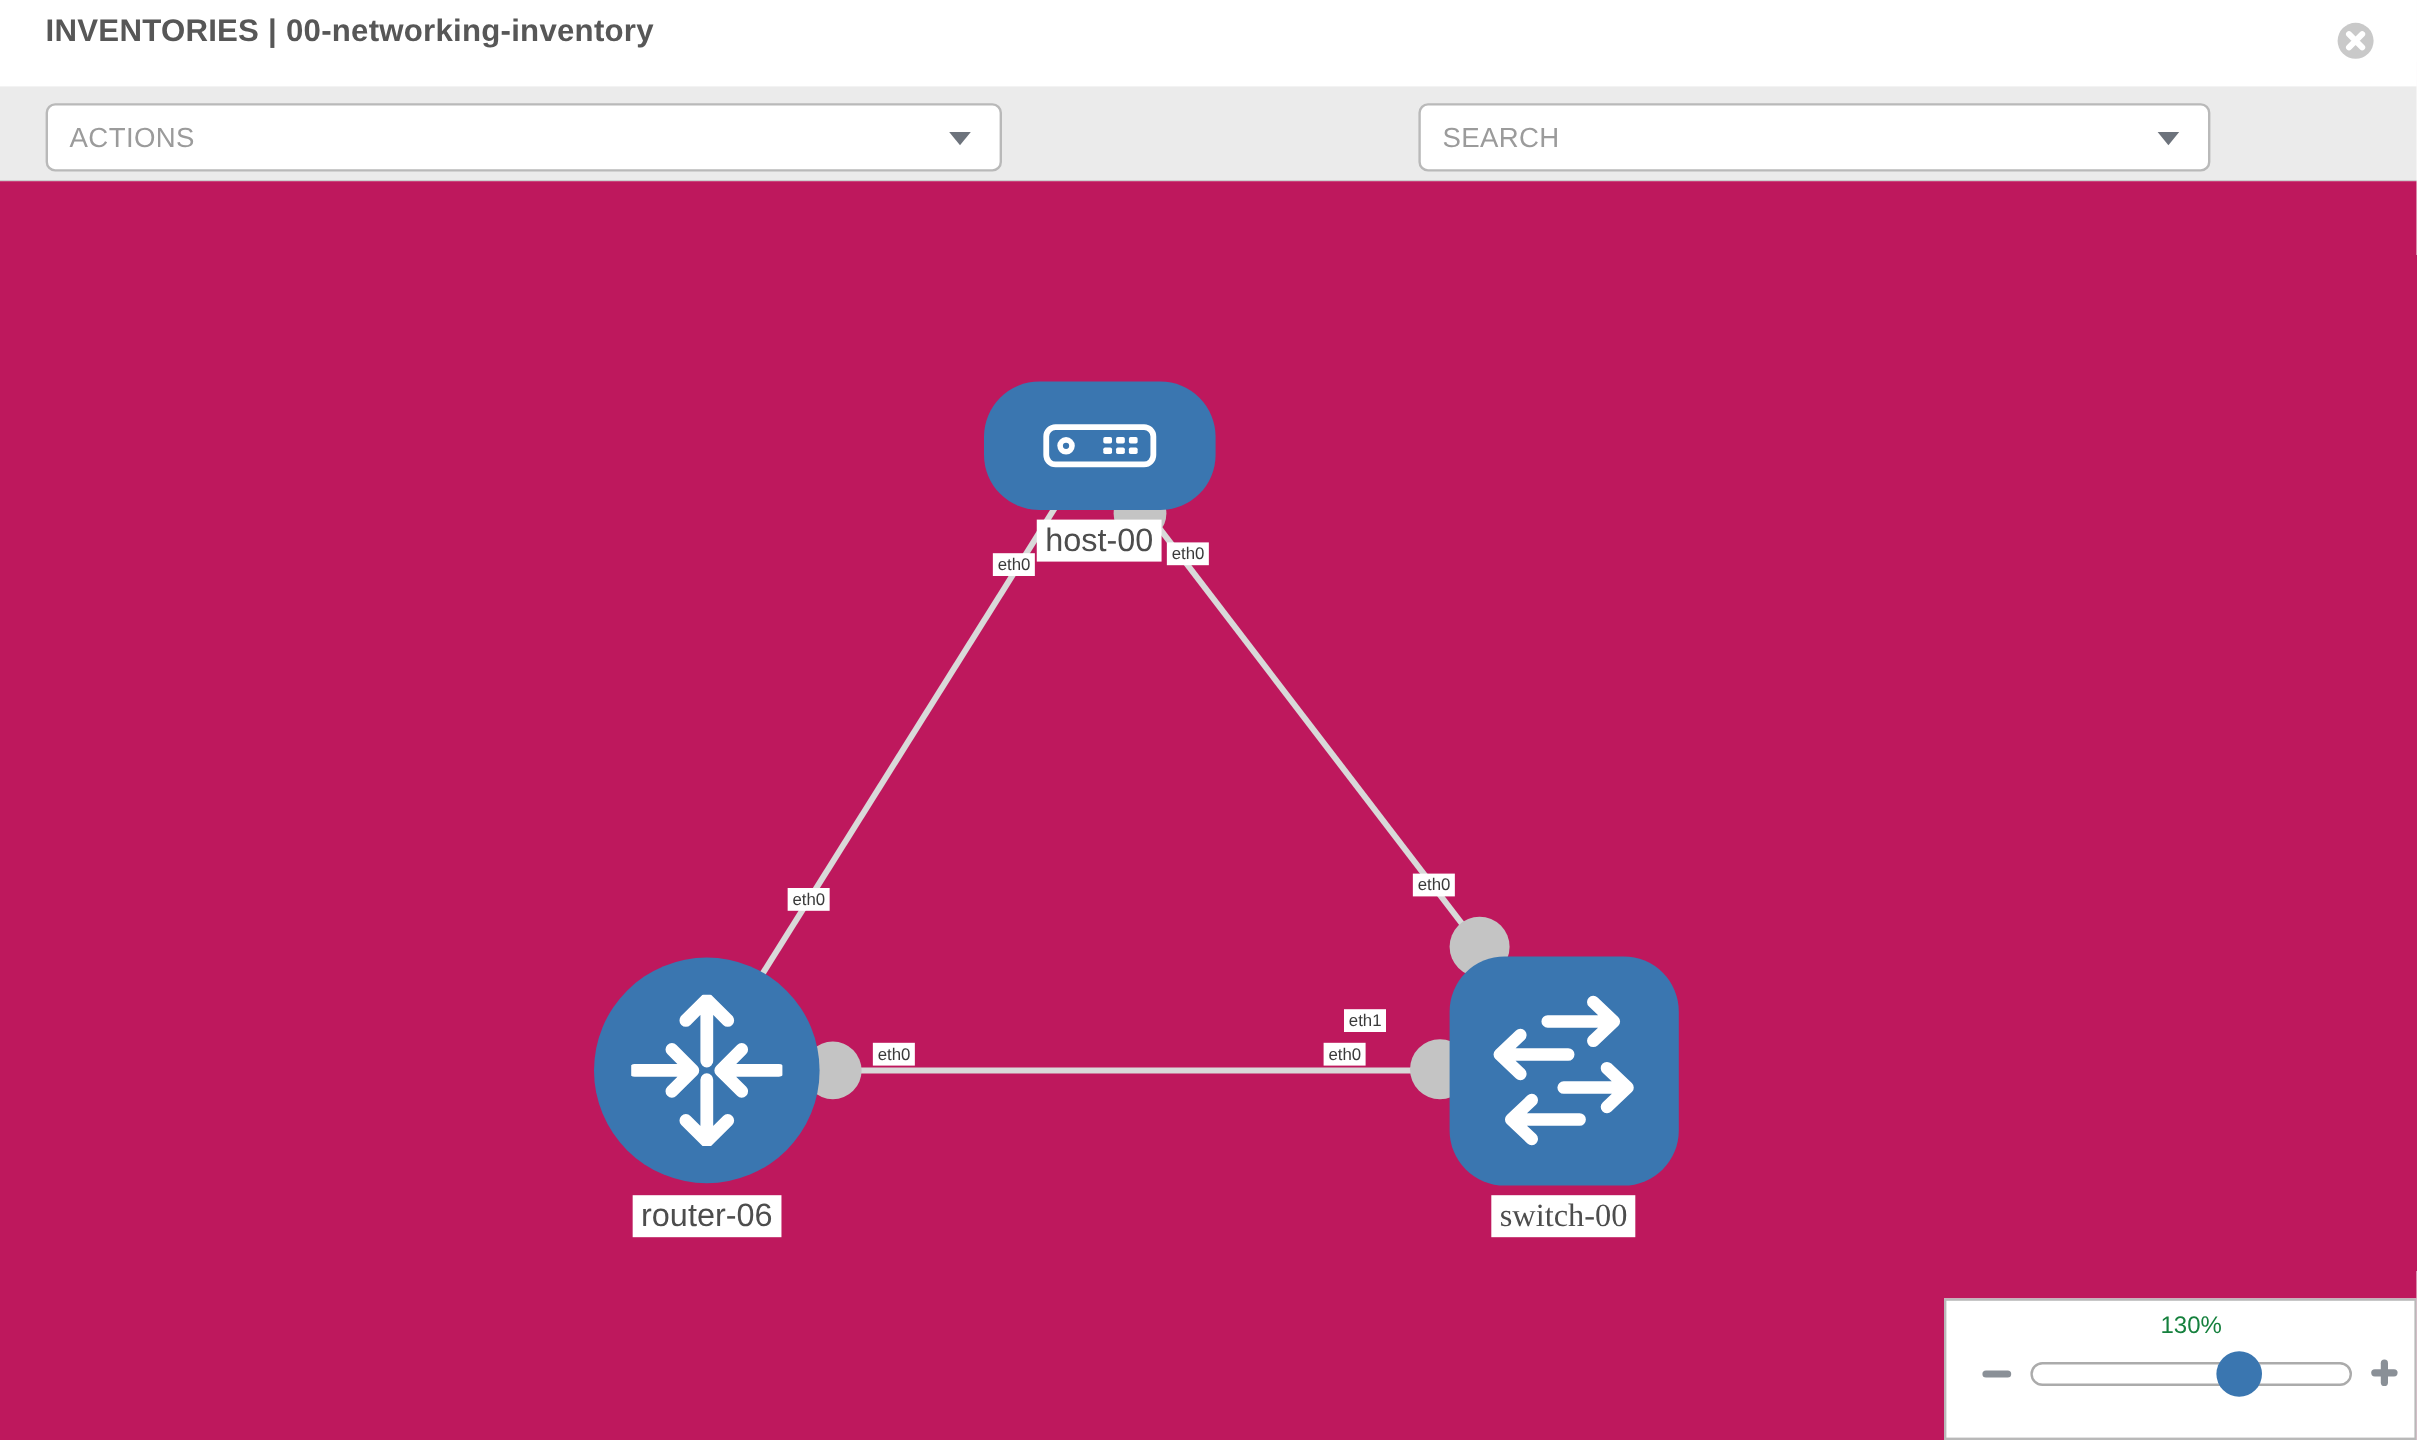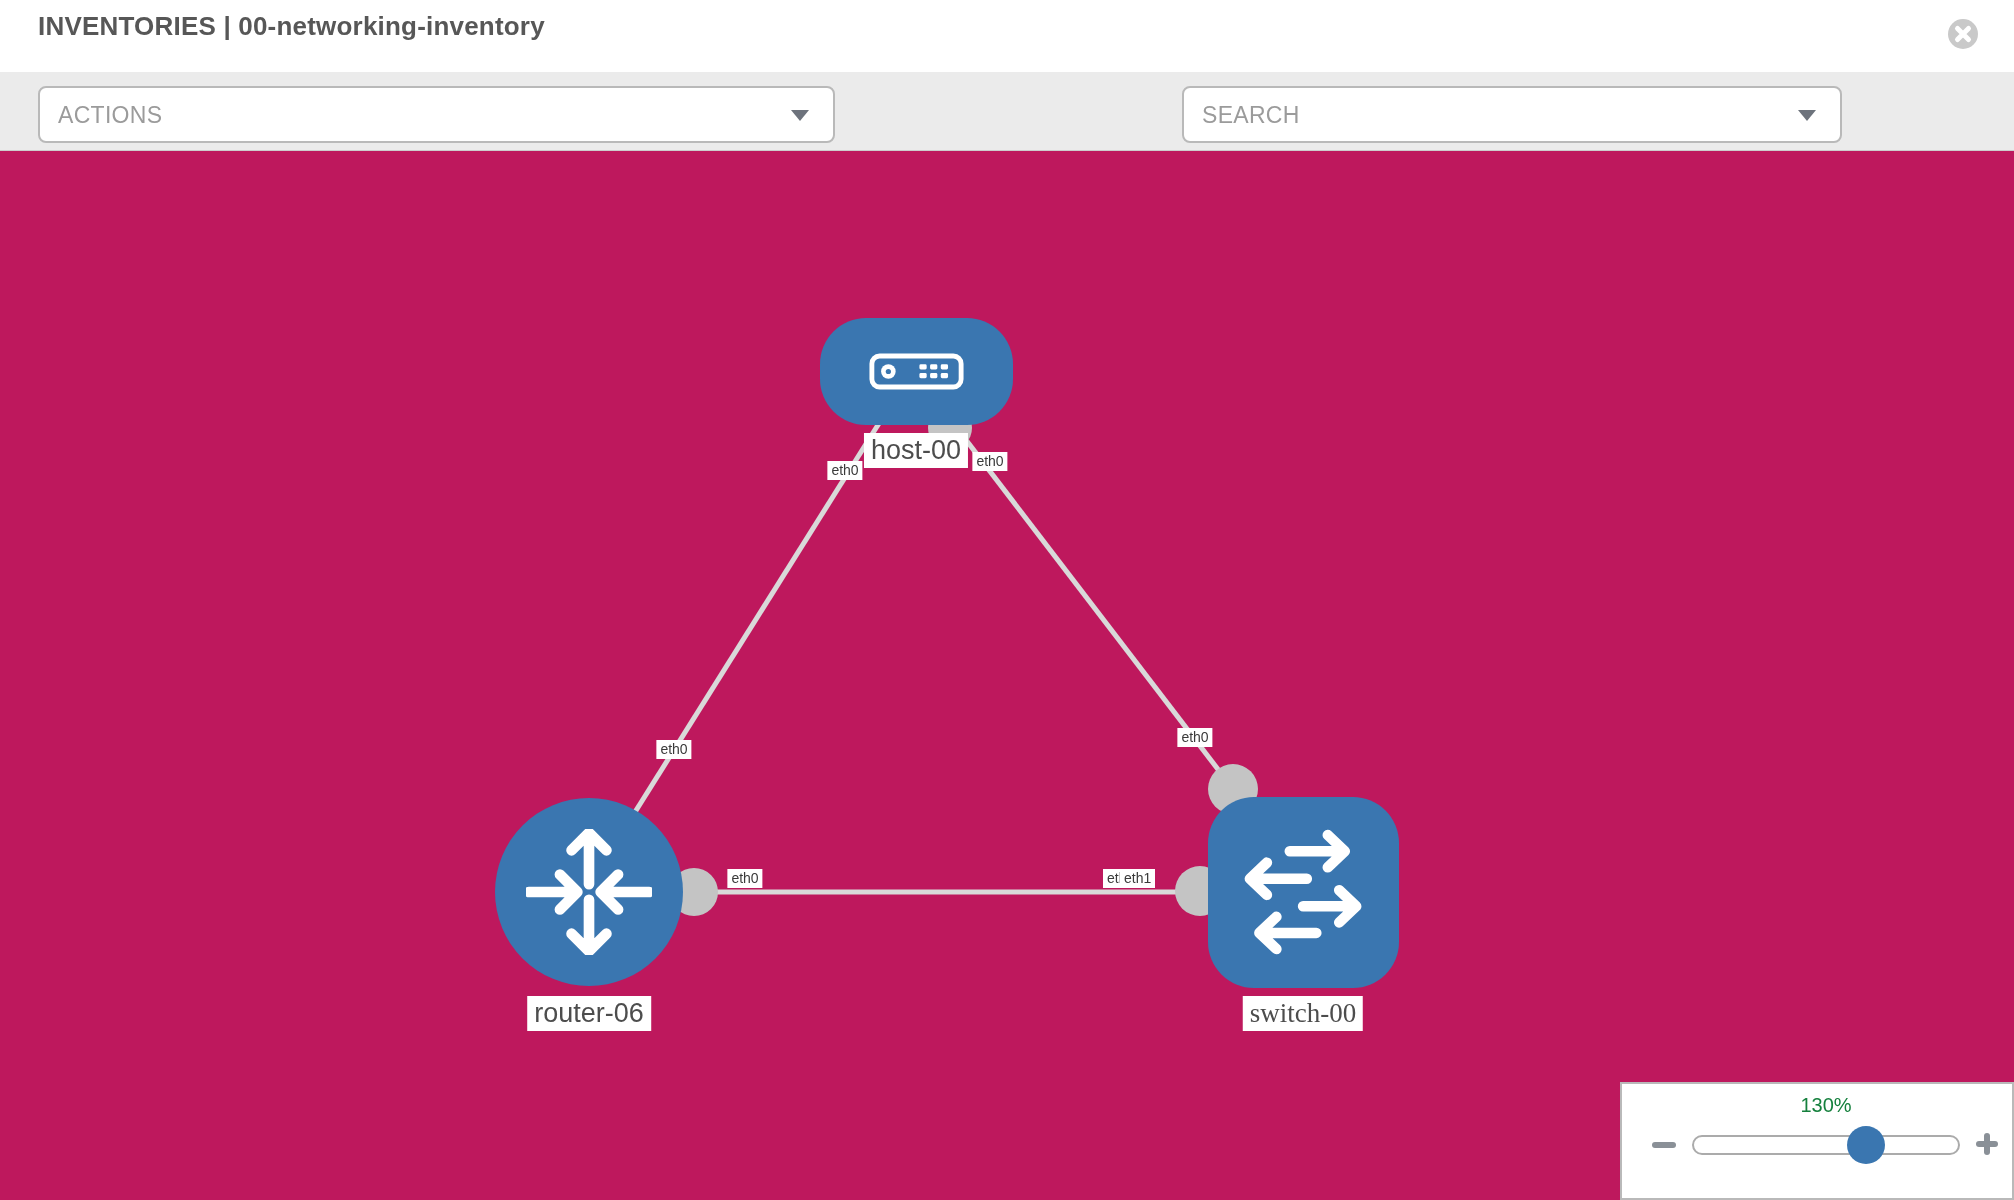--- a/index.html
+++ b/index.html
@@ -62,21 +62,21 @@
     position:absolute; z-index:4; transform:translateX(-50%);
     background:#ffffff; color:#3a3a3a; font-size:14px; line-height:1.2;
     padding:1px 4px; white-space:nowrap;
   }
   .iface-host-left   { left:845px;  top:310px; }
   .iface-host-right  { left:990px;  top:301px; }
   .iface-router-top  { left:674px;  top:589px; }
   .iface-switch-top  { left:1195px; top:577px; }
   .iface-mid-router  { left:745px;  top:718px; }
   .iface-mid-back    { left:1103px; top:718px; transform:none; z-index:4; }
-  .iface-mid-front   { left:1120px; top:718px; transform:none; z-index:5; }
+  .iface-mid-front   { left:1120px; top:690px; transform:none; z-index:5; }
 
   
   .zoom-panel {
     position:absolute; left:1620px; top:1082px; width:394px; height:118px;
     background:#ffffff; border:2px solid #b9b9b9; z-index:6;
   }
   .zoom-level {
     position:absolute; left:204px; top:10px; transform:translateX(-50%);
     font-size:20px; color:#15803d;
   }

